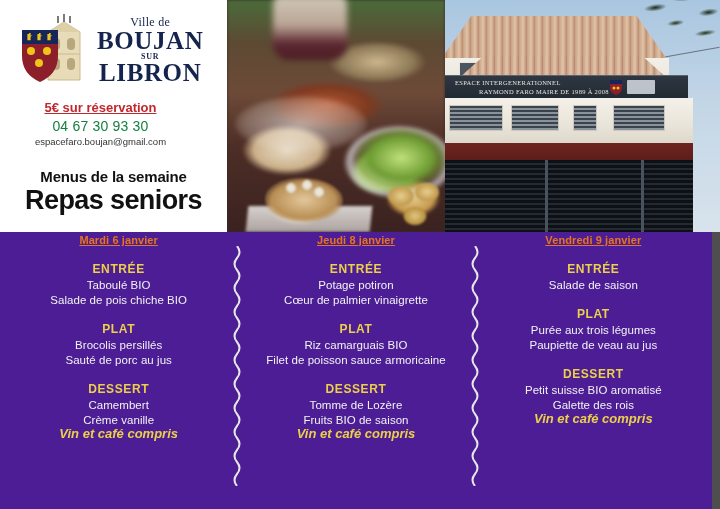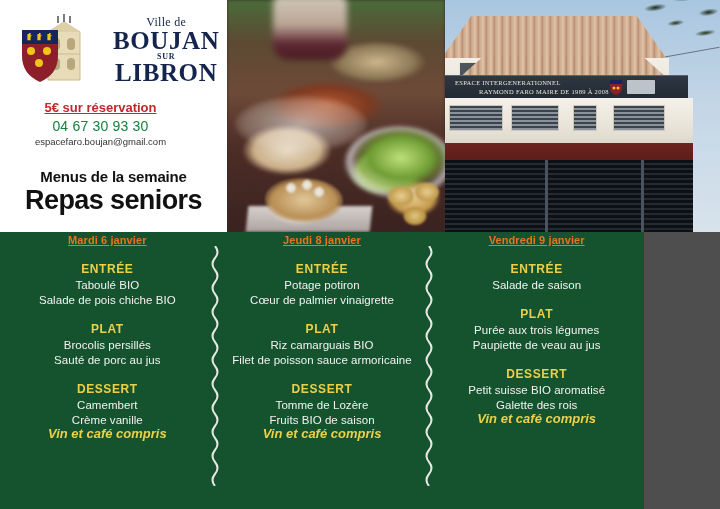--- a/index.html
+++ b/index.html
@@ -13,21 +13,21 @@
   
   .top-band { position: absolute; left: 0; top: 0; width: 720px; height: 232px; display: flex; }
 
   
   .info-panel {
     width: 227px; height: 232px; background: #ffffff;
     position: relative; flex: 0 0 227px;
   }
   .logo-wrap {
     position: absolute; left: 18px; top: 12px; width: 192px; height: 76px;
-    display: flex; align-items: center; gap: 21px;
+    display: flex; align-items: center; gap: 5px;
   }
   .crest-tower { position: relative; width: 74px; height: 72px; flex: 0 0 74px; }
   .logo-text { display: flex; flex-direction: column; align-items: center; line-height: 1; }
   .logo-ville { font-family: "Liberation Serif", serif; font-size: 12px; color: #14244c;
                 letter-spacing: .3px; margin-bottom: 1px; }
   .logo-boujan { font-family: "Liberation Serif", serif; font-size: 25px; font-weight: bold;
                  color: #14244c; letter-spacing: .6px; line-height: .95; }
   .logo-sur { font-family: "Liberation Serif", serif; font-size: 8px; font-weight: bold;
               color: #14244c; letter-spacing: .8px; margin: 0 0 0 0; }
   .logo-libron { font-family: "Liberation Serif", serif; font-size: 25px; font-weight: bold;
@@ -129,22 +129,22 @@
       radial-gradient(ellipse 16px 5px at 20px 14px, #1d2a18 0%, rgba(0,0,0,0) 72%),
       radial-gradient(ellipse 20px 5px at 52px 8px, #1d2a18 0%, rgba(0,0,0,0) 72%),
       radial-gradient(ellipse 14px 5px at 72px 26px, #1d2a18 0%, rgba(0,0,0,0) 72%),
       radial-gradient(ellipse 12px 4px at 38px 32px, #243418 0%, rgba(0,0,0,0) 72%),
       radial-gradient(ellipse 15px 4px at 66px 46px, #243418 0%, rgba(0,0,0,0) 72%);
     transform: rotate(-8deg); }
   .wire { position: absolute; right: 0; top: 52px; width: 60px; height: 1px;
     background: #6a7480; transform: rotate(-10deg); }
 
   
-  .menu-band { position: absolute; left: 0; top: 232px; width: 644px; height: 277px;
-    background: #14532d; display: flex; }
+  .menu-band { position: absolute; left: 0; top: 232px; width: 712px; height: 277px;
+    background: #4c1d95; display: flex; }
   .col { flex: 1 1 33.333%; position: relative; padding-top: 2px; text-align: center; }
   .day { font-size: 11px; font-weight: bold; color: #e8741e; text-decoration: underline;
          letter-spacing: .1px; }
   .course { margin-top: 16px; }
   .course-title { font-size: 12px; font-weight: bold; color: #ecd04a; letter-spacing: .6px; }
   .course-item { font-size: 11.5px; color: #f2f2f2; margin-top: 3px; letter-spacing: .05px; }
   .incl { font-size: 13px; font-style: italic; font-weight: bold;
           color: #ecd04a; }
   .divider { position: absolute; top: 14px; width: 10px; height: 240px; }
 </style>

